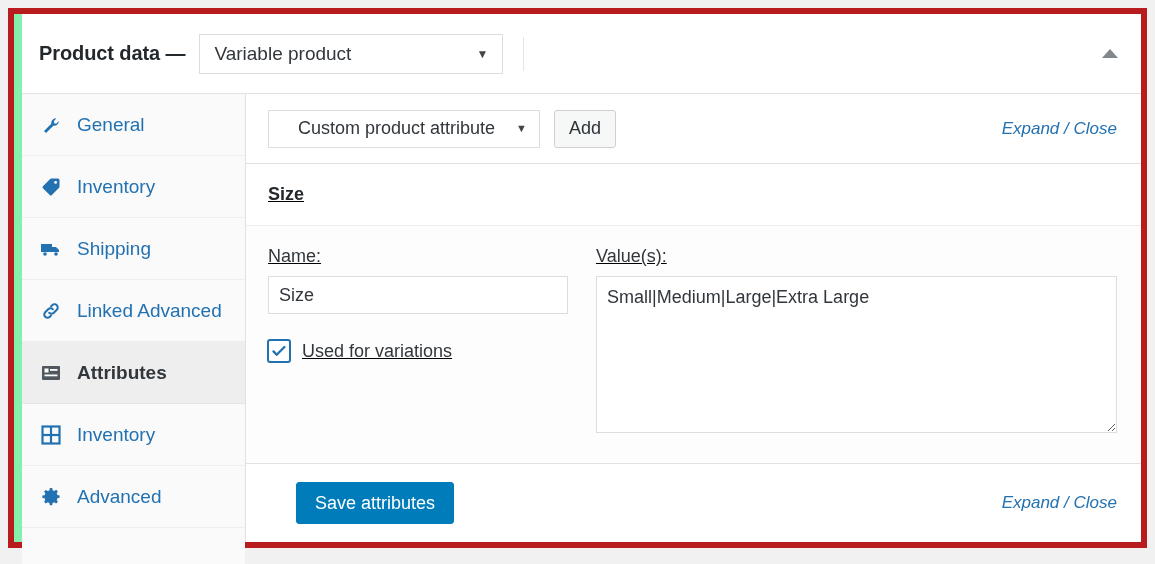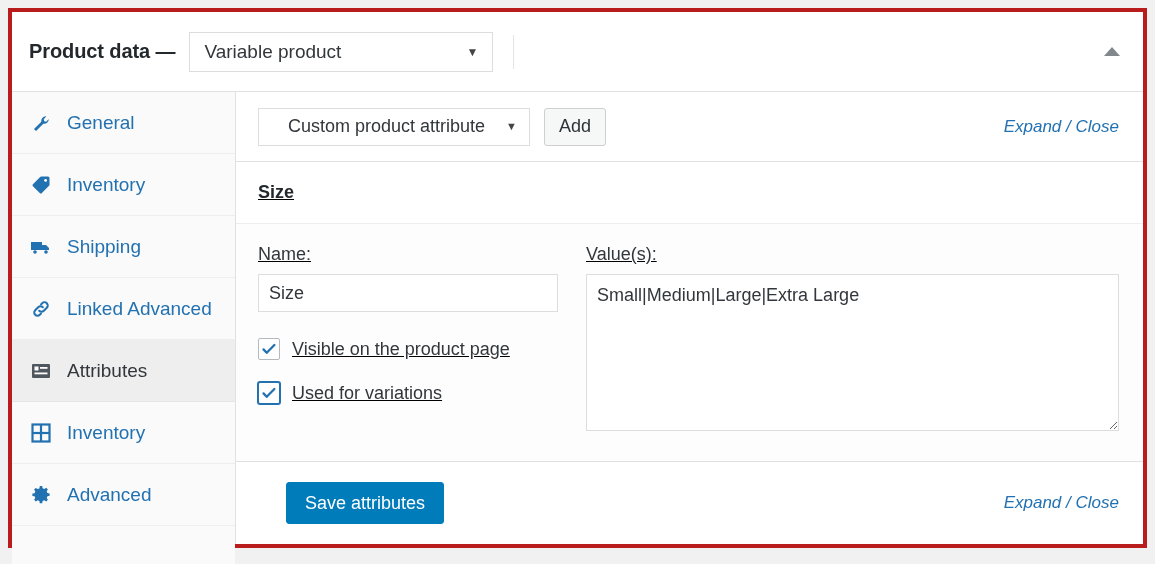--- a/index.html
+++ b/index.html
@@ -17,25 +17,26 @@
     overflow: hidden;
   }
 
   
   .panel {
     position: absolute;
     left: 8px;
     top: 8px;
     width: 1139px;
     height: 540px;
-    background: #0f172a;
-    border: 4px solid #b91c1c;
+    background: #86efac;
+    border: 6px solid #b91c1c;
     box-sizing: border-box;
     display: flex;
     flex-direction: column;
+    padding-left: 8px;
   }
 
   
   .panel-header {
     height: 80px;
     min-height: 80px;
     border-bottom: 1px solid #e1e1e1;
     display: flex;
     align-items: center;
     padding: 0 18px 0 17px;
@@ -121,20 +122,21 @@
     box-sizing: border-box;
     border-bottom: 1px solid #eeeeee;
     color: #2271b1;
     font-size: 19px;
     background: #fafafa;
   }
   .side-item.active {
     background: #eeeeee;
     color: #32373c;
     border-bottom-color: #e6e6e6;
+    font-weight: bold;
   }
   .side-item .ico {
     width: 22px;
     height: 22px;
     margin-right: 15px;
     display: flex;
     align-items: center;
     justify-content: center;
     flex-shrink: 0;
   }
@@ -442,28 +444,20 @@
         <div class="attr-card">
           <div class="attr-card-head">
             <span class="name">Size</span>
           </div>
 
           <div class="attr-card-body">
             <div class="col-name">
               <label class="fld-label">Name:</label>
               <input class="text-input" type="text" value="Size" style="">
 
-              <div class="cbrow">
-                <span class="cbox">
-                  <svg width="16" height="16" viewBox="0 0 16 16">
-                    <path d="M2.5 8.4l3.2 3.4L13.4 4" fill="none" stroke="#2271b1" stroke-width="2.3" stroke-linecap="round" stroke-linejoin="round"></path>
-                  </svg>
-                </span>
-                <span class="cb-label">Visible on the product page</span>
-              </div>
 
               <div class="cbrow">
                 <span class="cbox focused">
                   <svg width="16" height="16" viewBox="0 0 16 16">
                     <path d="M2.5 8.4l3.2 3.4L13.4 4" fill="none" stroke="#2271b1" stroke-width="2.3" stroke-linecap="round" stroke-linejoin="round"></path>
                   </svg>
                 </span>
                 <span class="cb-label">Used for variations</span>
               </div>
             </div>

